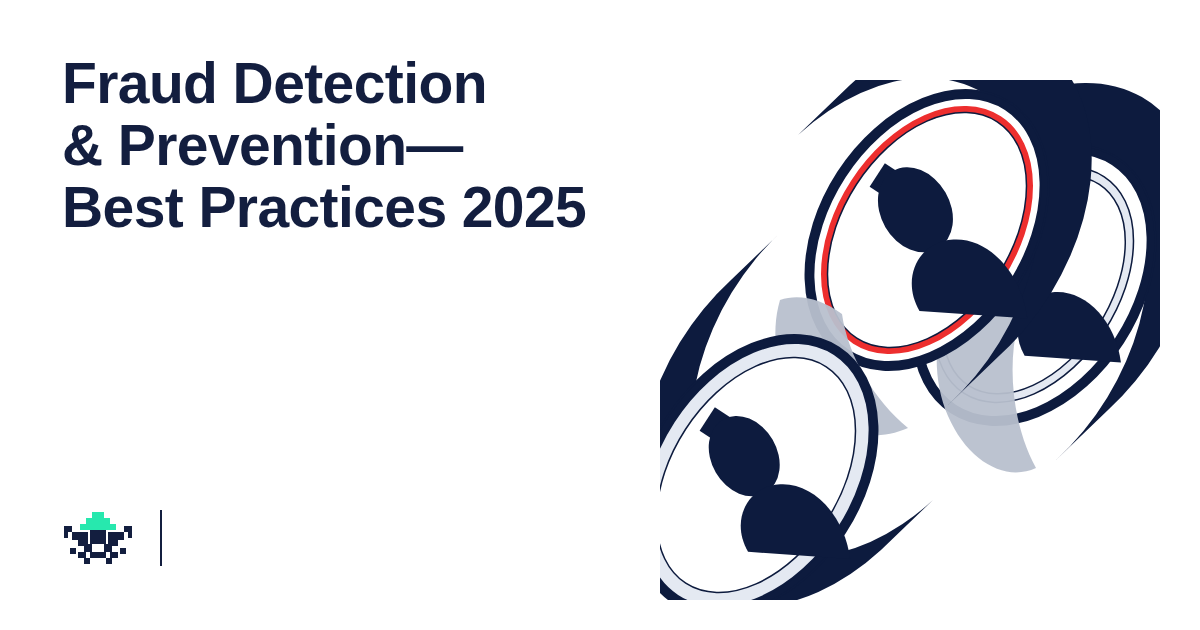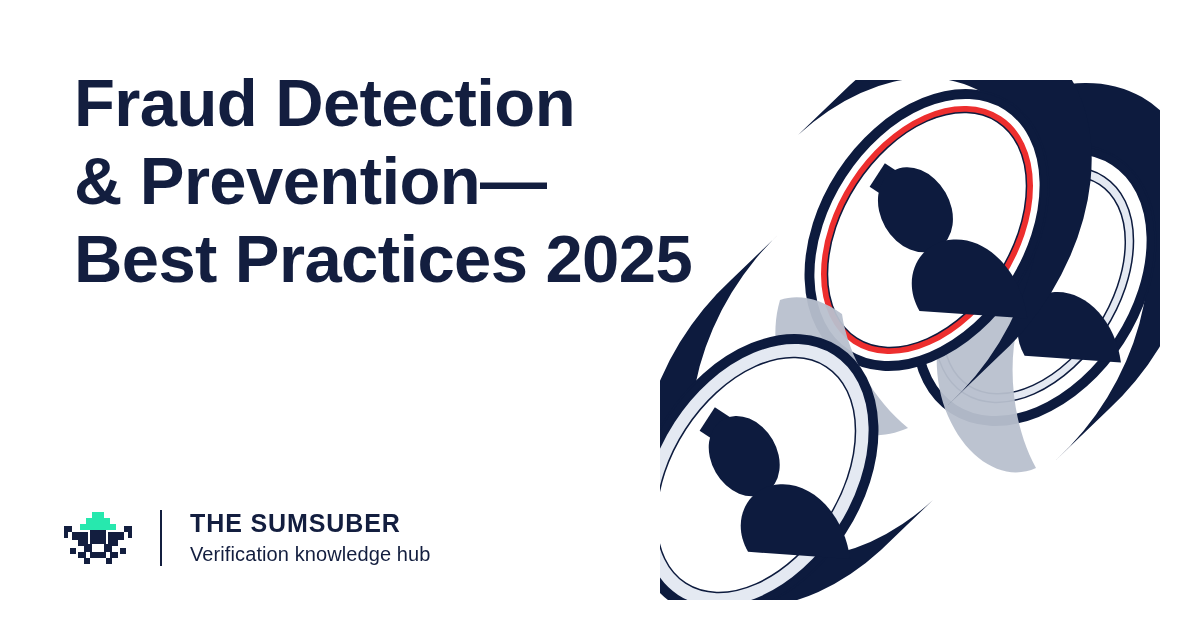--- a/index.html
+++ b/index.html
@@ -21,25 +21,25 @@
     background: #ffffff;
     overflow: hidden;
   }
 
   
   #headline {
     position: absolute;
     left: 62px;
     top: 52px;
     width: 640px;
-    margin: 12px;
+    margin: 0;
     font-family: "Liberation Sans", sans-serif;
     font-weight: 700;
-    font-size: 67px;
-    line-height: 78px;
+    font-size: 57px;
+    line-height: 62px;
     letter-spacing: -0.6px;
     color: #131E3F;
     white-space: pre-line;
   }
 
   
   #brand-lockup {
     position: absolute;
     left: 62px;
     top: 500px;
@@ -256,19 +256,15 @@
 
         <rect x="4" y="19" width="3" height="3"></rect>
         <rect x="29" y="19" width="3" height="3"></rect>
         <rect x="11" y="24" width="3" height="3"></rect>
         <rect x="22" y="24" width="3" height="3"></rect>
       </g>
     </svg>
 
     <div id="brand-divider"></div>
 
-    <div id="brand-text">
-      <div id="brand-name">THE SUMSUBER</div>
-      <div id="brand-tagline">Verification knowledge hub</div>
-    </div>
   </div>
 
 </div>
 
 </body></html>

